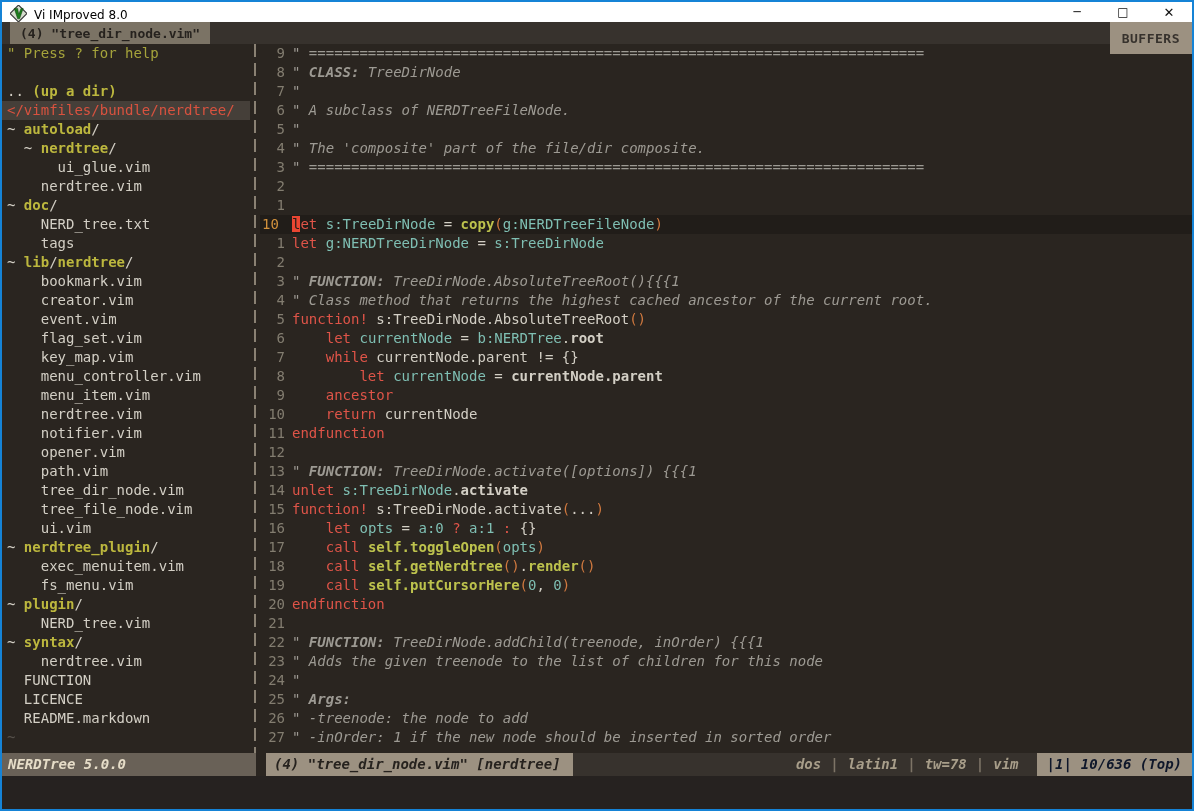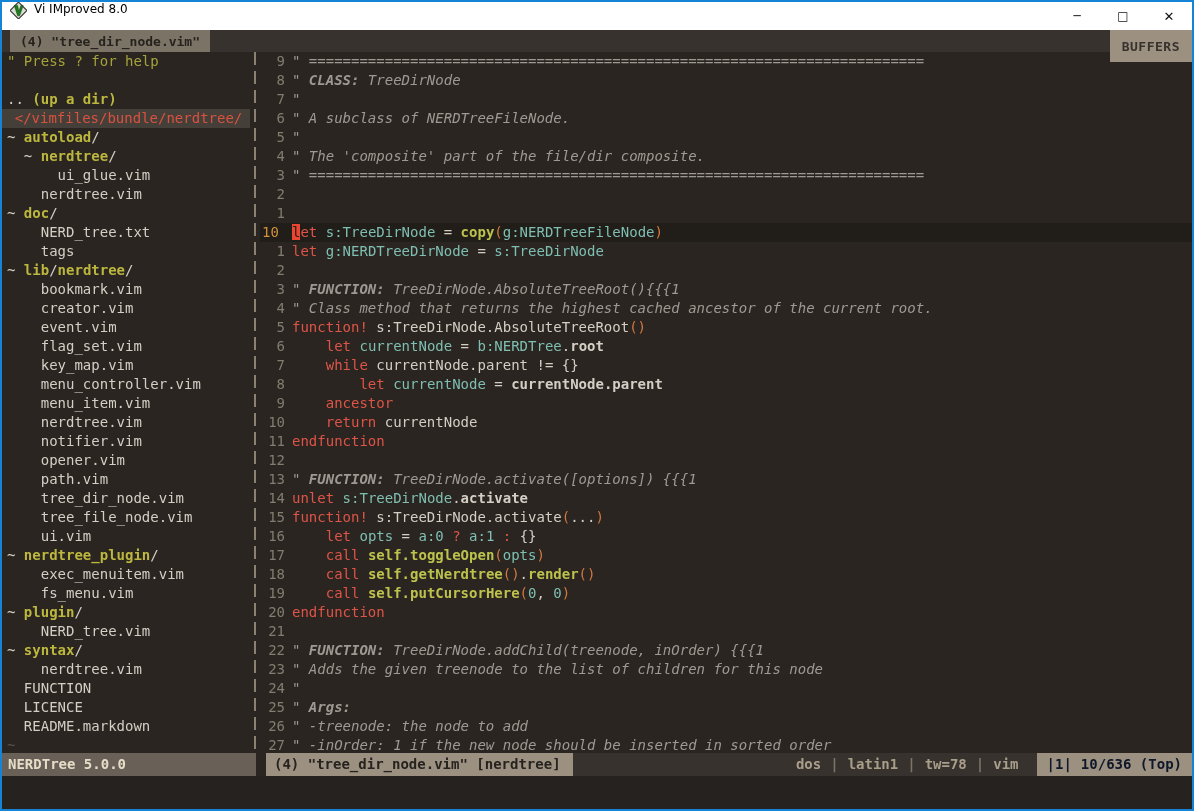--- a/index.html
+++ b/index.html
@@ -1,36 +1,36 @@
 <!DOCTYPE html>
 <html><head>
 <meta charset="utf-8">
 <style>
   html,body{margin:0;padding:0;background:#444;}
   .win{position:relative;width:1194px;height:811px;box-sizing:border-box;border:2px solid #1583d6;
        background:#2a2520;display:flex;flex-direction:column;overflow:hidden;
        font-family:"DejaVu Sans Mono",monospace;}
   
-  .titlebar{height:28px;flex:none;background:#ffffff;display:flex;align-items:flex-start;
+  .titlebar{height:20px;flex:none;background:#ffffff;display:flex;align-items:flex-end;
             padding-left:8px;font-family:"DejaVu Sans",sans-serif;font-size:12px;color:#000;}
   .vicon{width:17px;height:17px;margin-right:7px;flex:none;}
   .controls{margin-left:auto;display:flex;height:100%;}
   .ctrl{width:46px;display:flex;align-items:center;justify-content:center;color:#111;font-size:12px;cursor:default;}
   .ctrl.close{font-size:13px;}
   
   .tabline{height:22px;flex:none;background:#37322d;display:flex;align-items:stretch;
            font-size:13px;font-weight:bold;}
   .tab{background:#7b7365;color:#26221e;margin-left:8px;padding:0 10px;display:flex;align-items:center;white-space:pre;}
   .tabfill{flex:1;}
   .buffers{background:#9c9181;color:#37322d;padding:16px 12px;display:flex;align-items:center;letter-spacing:.5px;}
   
   .main{flex:1;display:flex;overflow:hidden;}
   .nerdtree{width:248px;flex:none;overflow:hidden;font-size:14px;line-height:19px;}
   .t-row{height:19px;white-space:pre;padding-left:5px;}
-  .t-row.sel{background:#453f39;text-align:center;}
+  .t-row.sel{background:#453f39;}
   .vsep{width:10px;flex:none;position:relative;}
   .vsep::before{content:"";position:absolute;left:4px;top:0;bottom:0;width:2px;
     background:repeating-linear-gradient(to bottom,#8a8173 0 13px,transparent 13px 19px);}
   .editor{flex:1;overflow:hidden;font-size:14px;line-height:19px;}
   .c-row{height:19px;white-space:pre;display:flex;}
   .c-row.cur{background:#211d19;}
   .gut{width:25px;flex:none;text-align:right;color:#837d70;}
   .c-row.cur .gut{text-align:left;padding-left:2px;width:23px;color:#d2913c;}
   .codetxt{margin-left:7px;}
   
@@ -44,21 +44,21 @@
   .g-w{color:#d3cfc5;}
   .g-wb{color:#d3cfc5;font-weight:bold;}
   .g-x{background:#ea4632;color:#211d19;}
   
   .g-q{color:#a5a33b;}
   .g-d{color:#bcb73e;font-weight:bold;}
   .g-s{color:#d9523f;}
   .g-t{color:#55504a;}
   
   .statusline{height:23px;flex:none;background:#37322d;display:flex;align-items:stretch;
-              font-size:14px;font-weight:bold;line-height:23px;}
+              font-size:14px;font-weight:bold;line-height:23px;font-style:italic;}
   .st-left{width:248px;flex:none;background:#696157;color:#e6ddc8;padding-left:6px;white-space:pre;}
   .st-gap{width:10px;flex:none;background:#2a2520;}
   .st-buf{background:#9c9181;color:#26221e;padding:0 12px 0 8px;white-space:pre;}
   .st-fill{flex:1;}
   .st-info{color:#a89e8a;white-space:pre;}
   .st-info .pipe{color:#7d7466;margin:0 9px;}
   .st-pos{background:#9c9181;color:#0f172a;padding:0 10px;margin-left:18px;white-space:pre;}
   .st-pos .gap{display:inline-block;width:9px;}
   .cmdline{height:33px;flex:none;background:#262220;}
 </style>

